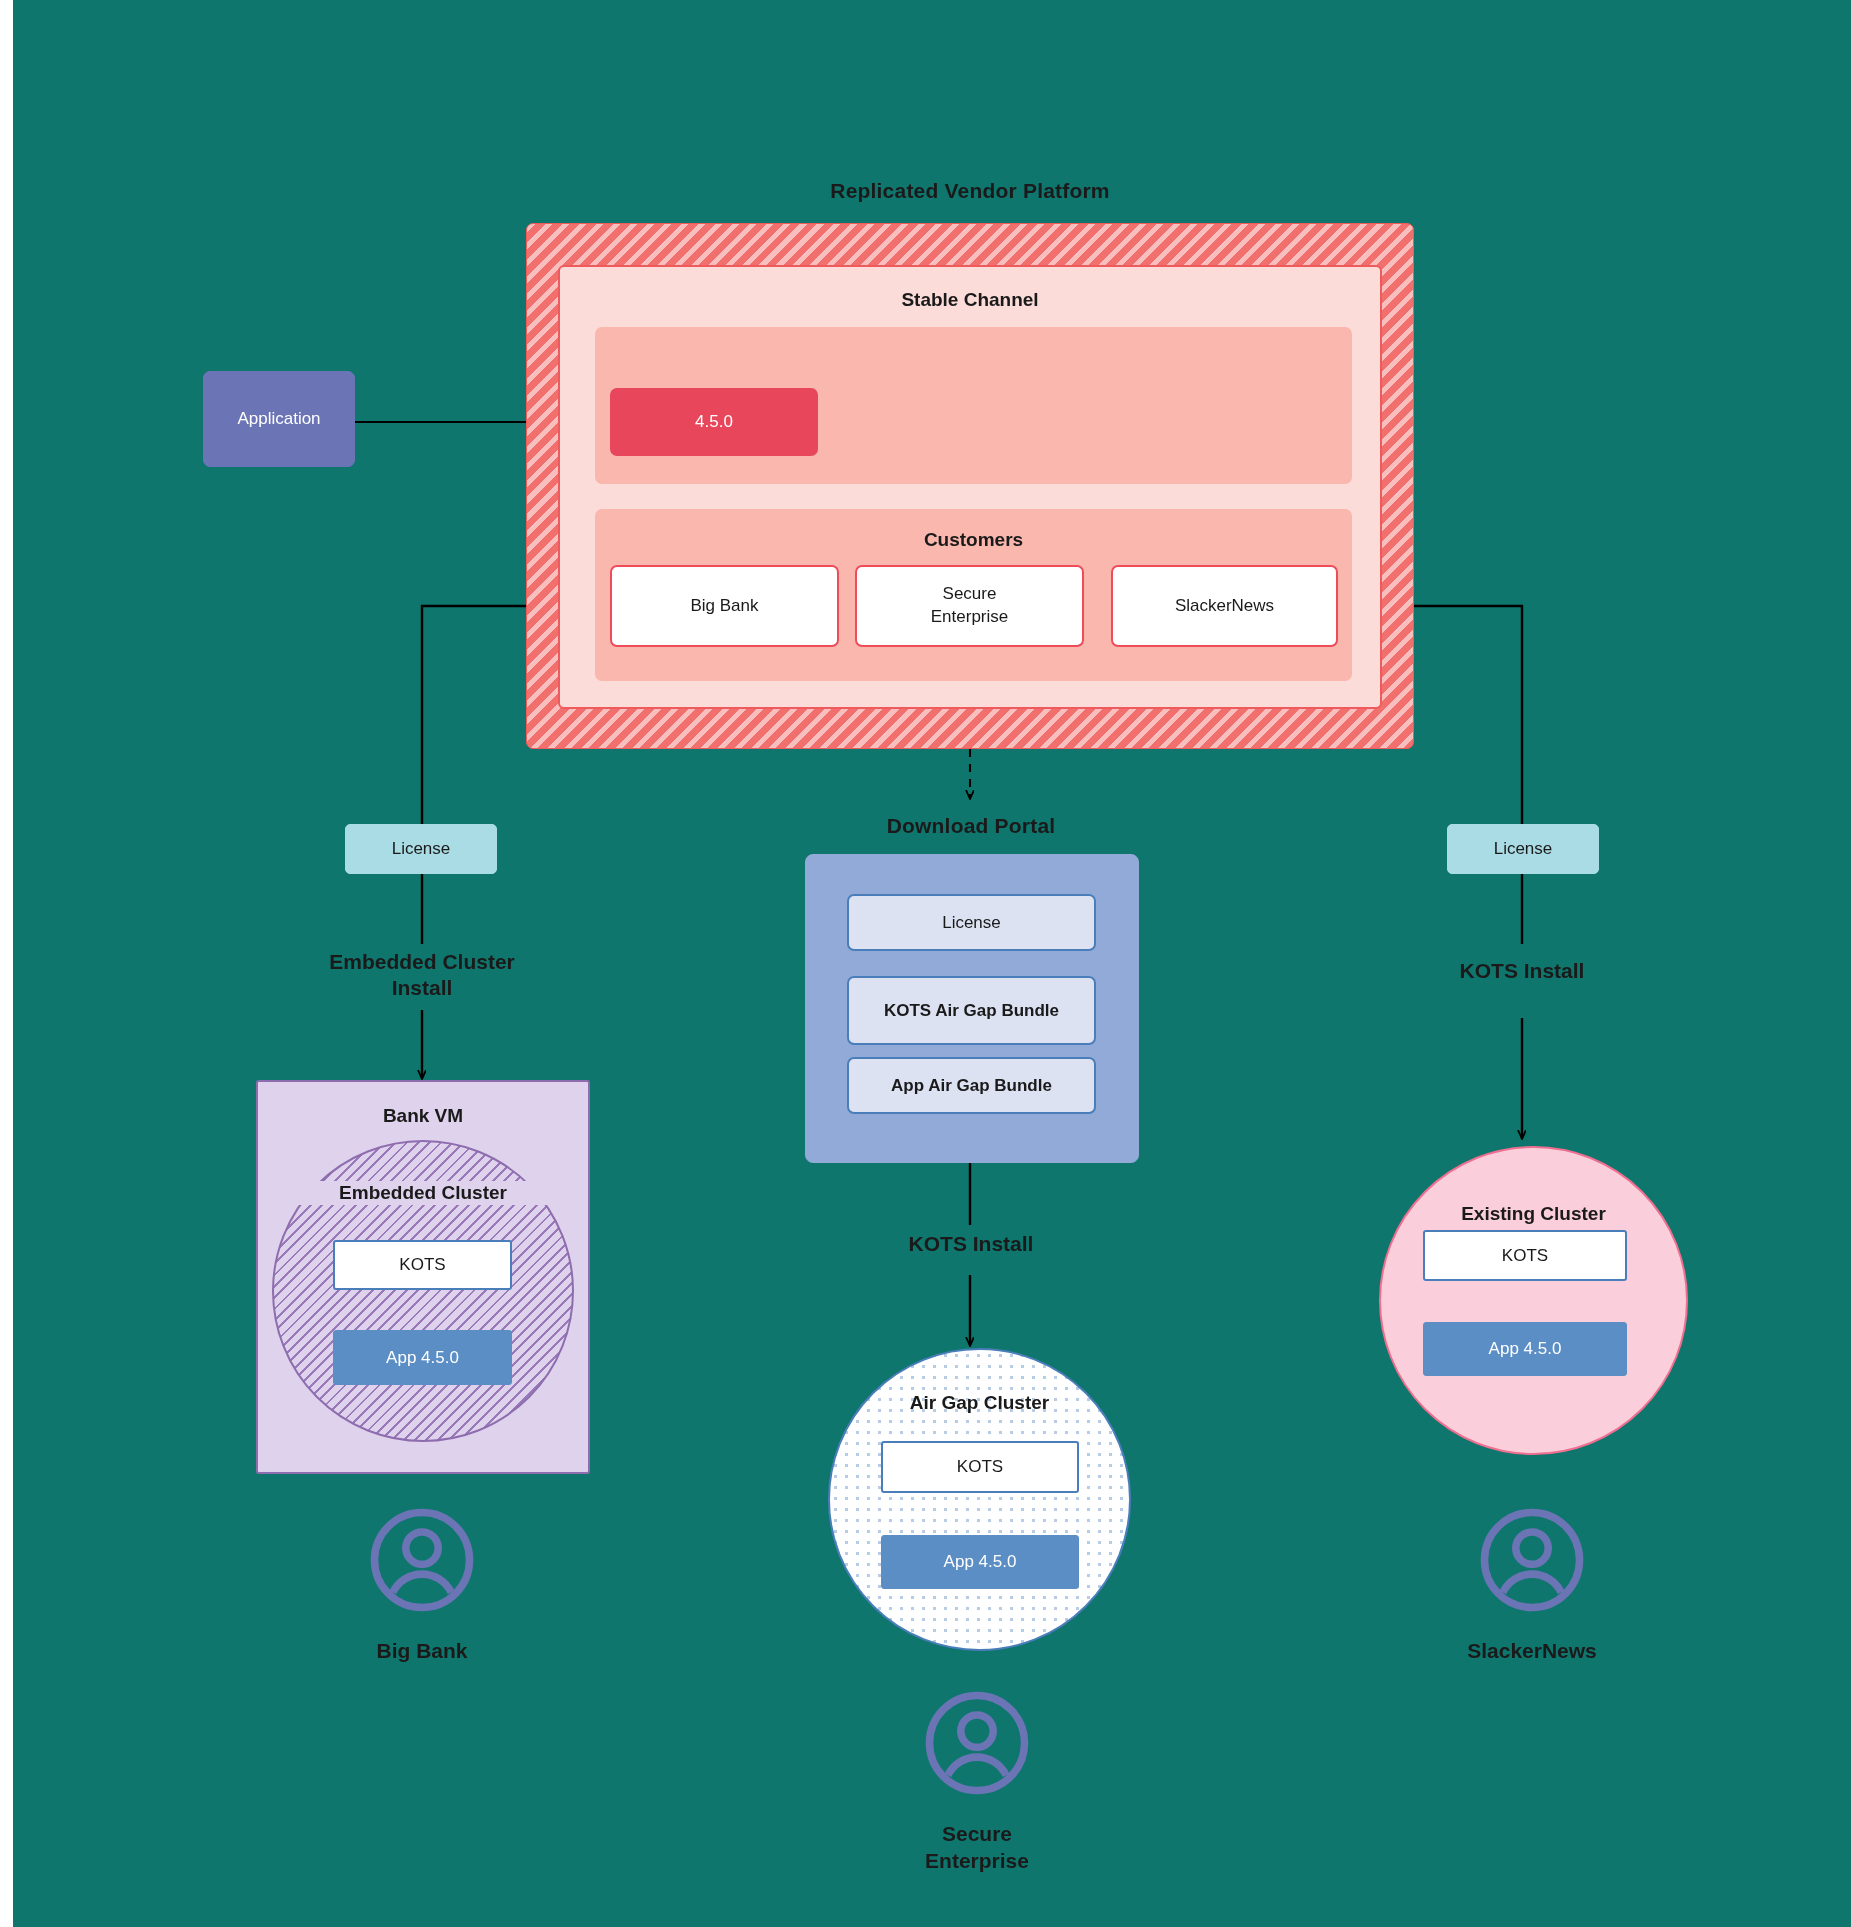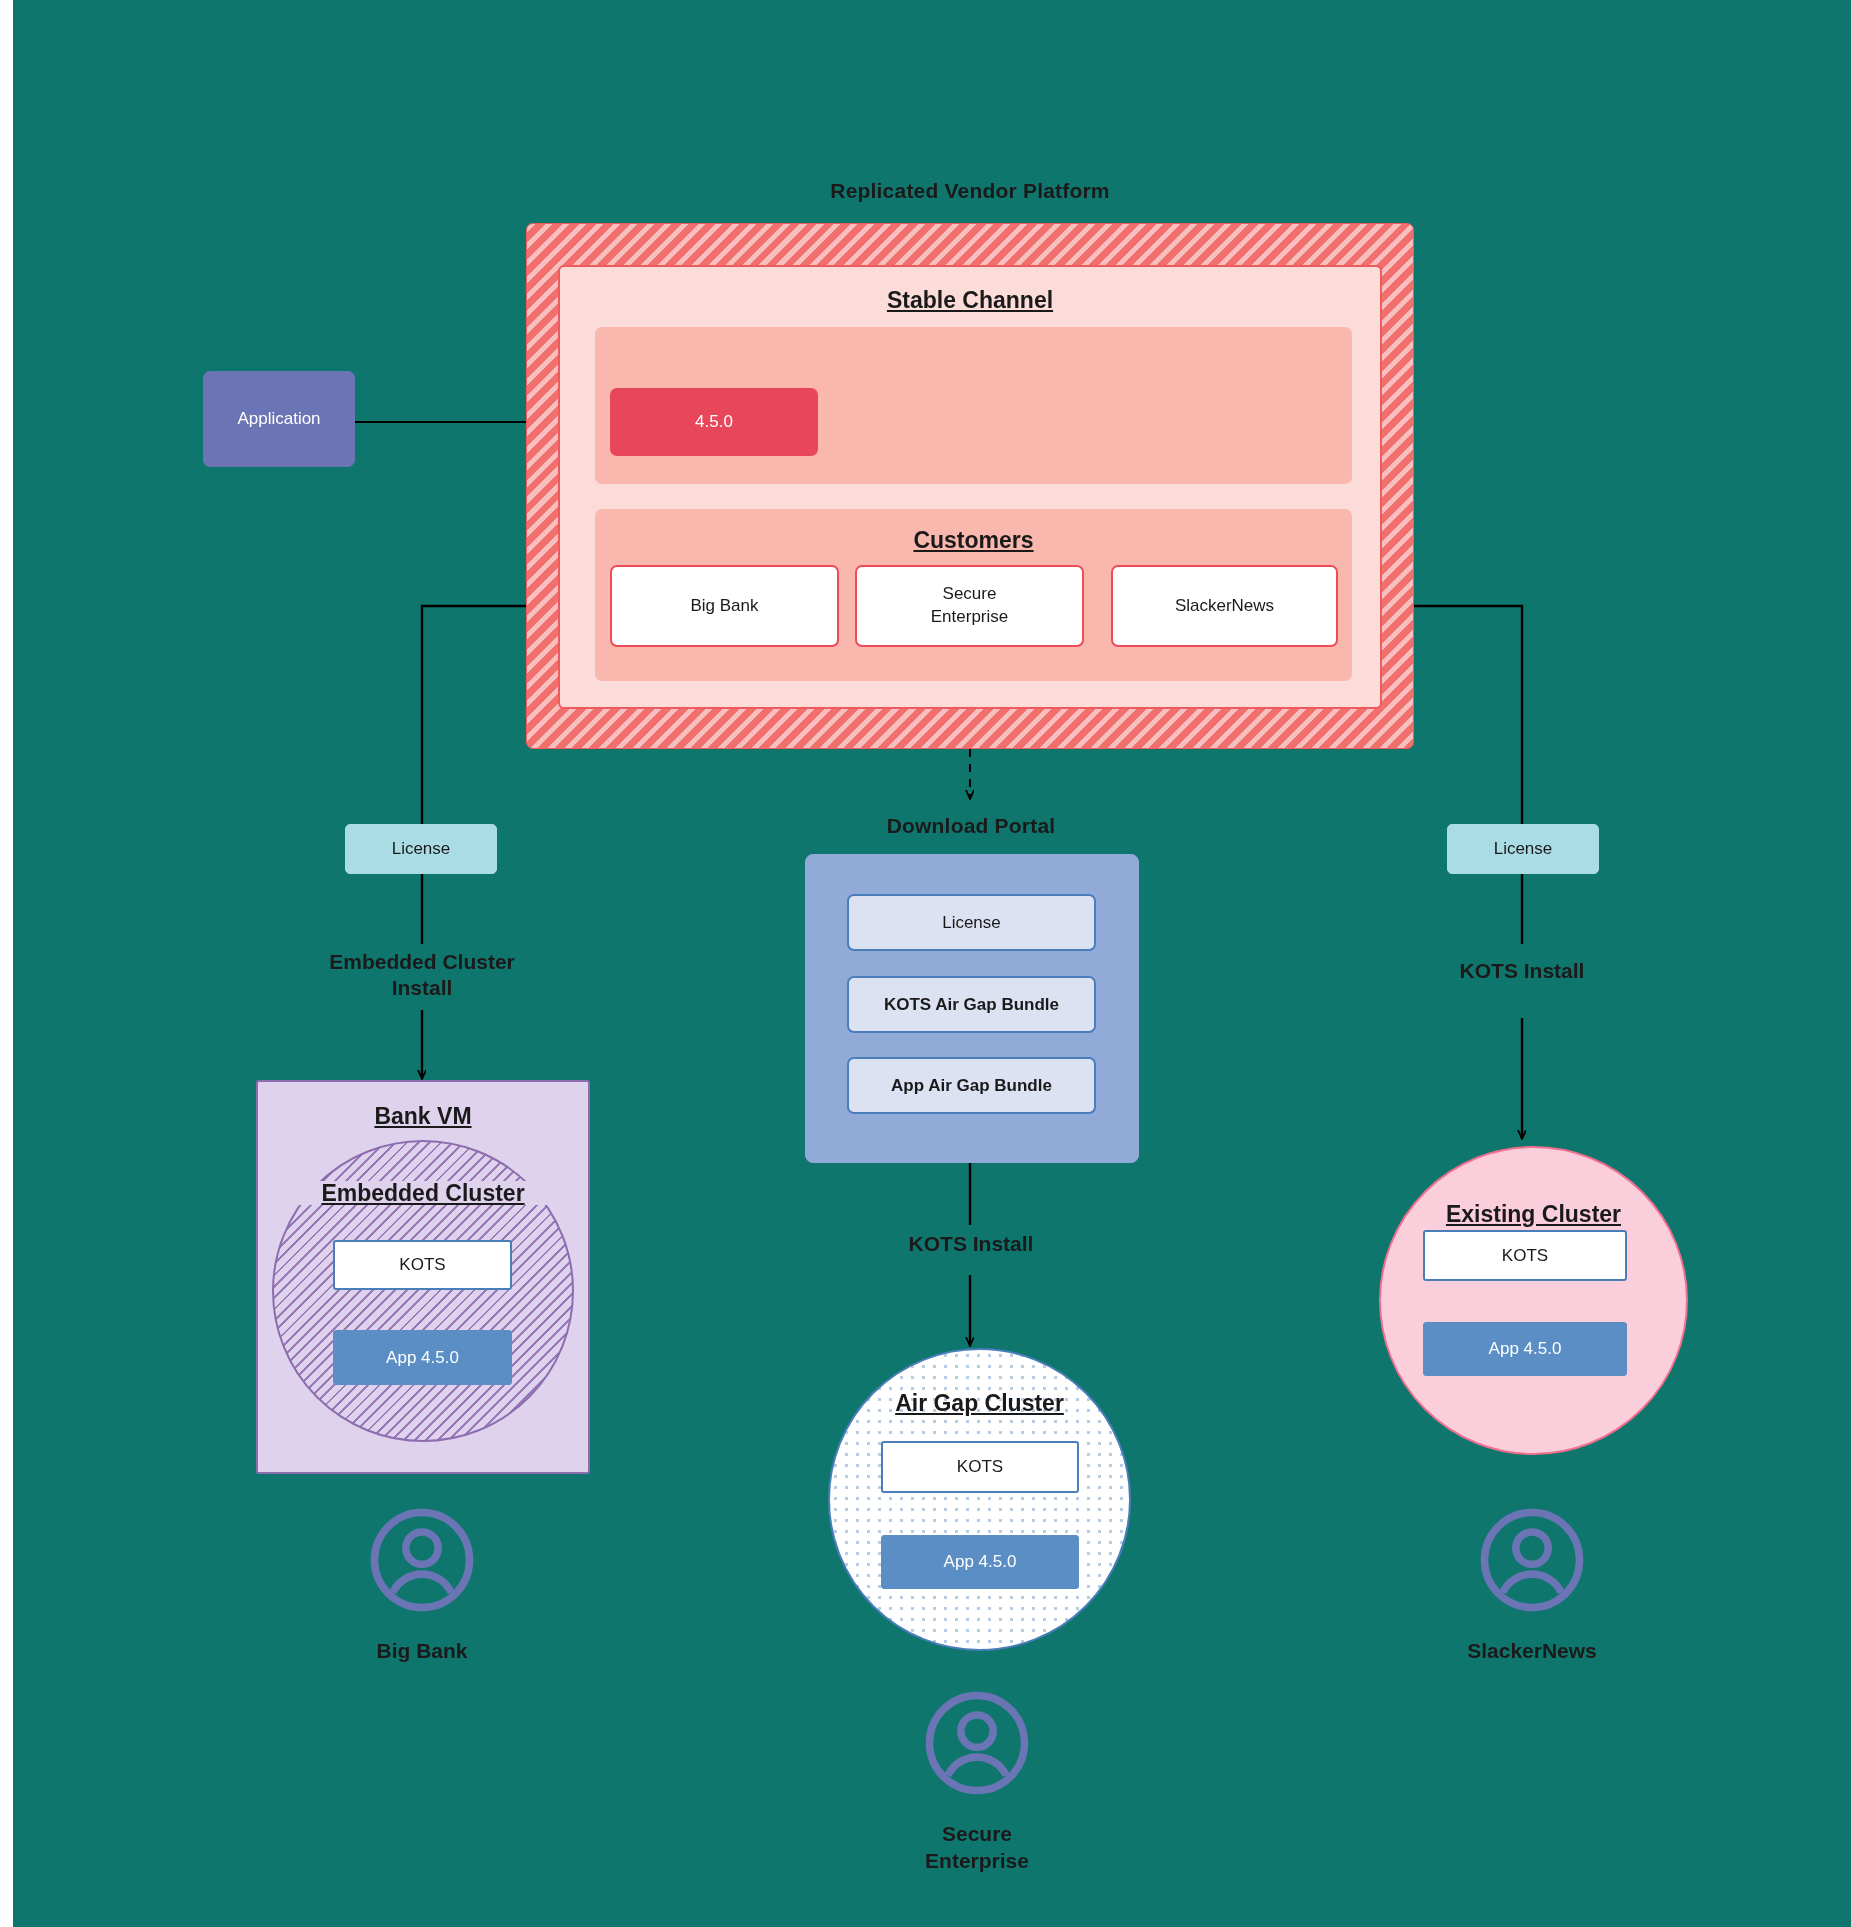--- a/index.html
+++ b/index.html
@@ -16,21 +16,21 @@
     background:#0f766e;
     margin-left:13px;
   }
   .abs{position:absolute;box-sizing:border-box;}
   .ctr{display:flex;align-items:center;justify-content:center;text-align:center;}
 
   
   .title{
     font-size:21px;font-weight:700;color:#1a1a1a;letter-spacing:.2px;
   }
-  .subtitle{font-size:23px;font-weight:600;color:#1a1a1a;text-decoration:underline;}
+  .subtitle{font-size:19px;font-weight:600;color:#1a1a1a;}
   .biglabel{font-size:21px;font-weight:700;color:#1a1a1a;line-height:1.25;}
 
   
   .platform{
     background-color:#f1706e;
     background-image:repeating-linear-gradient(
        -45deg,
        rgba(255,255,255,.0) 0px,
        rgba(255,255,255,.0) 7px,
        rgba(255,255,255,.55) 7px,
@@ -228,21 +228,21 @@
   <div class="abs ctr biglabel" style="left:255px;top:944px;width:308px;height:62px;white-space:pre-line;">Embedded Cluster
 Install</div>
   <div class="abs ctr biglabel" style="left:828px;top:1228px;width:260px;height:32px;white-space:pre-line;">KOTS Install</div>
   <div class="abs ctr biglabel" style="left:1379px;top:955px;width:260px;height:32px;white-space:pre-line;">KOTS Install</div>
 
   <div class="abs ctr title" style="left:790px;top:810px;width:336px;height:32px;">Download  Portal</div>
 
   <div class="abs portal" style="left:792px;top:854px;width:334px;height:309px;"></div>
 
   <div class="abs ctr portal-item thin" style="left:834px;top:894px;width:249px;height:57px;">License</div>
-  <div class="abs ctr portal-item" style="left:834px;top:976px;width:249px;height:57px;">KOTS Air Gap Bundle</div>
+  <div class="abs ctr portal-item" style="left:834px;top:976px;width:249px;height:69px;">KOTS Air Gap Bundle</div>
   <div class="abs ctr portal-item" style="left:834px;top:1057px;width:249px;height:57px;">App Air Gap Bundle</div>
 
   <div class="abs vm-box" style="left:243px;top:1080px;width:334px;height:394px;"></div>
   <div class="abs ctr subtitle" style="left:243px;top:1104px;width:334px;height:24px;">Bank VM</div>
 
   <div class="abs circle embedded-circle" style="left:259px;top:1140px;width:302px;height:302px;"></div>
   <div class="abs ctr subtitle" style="left:259px;top:1181px;width:302px;height:24px;background:#ded2ec;">Embedded Cluster</div>
 
   <div class="abs ctr kots-box" style="left:320px;top:1240px;width:179px;height:50px;">KOTS</div>
   <div class="abs ctr appver-box" style="left:320px;top:1330px;width:179px;height:55px;">App 4.5.0</div>

